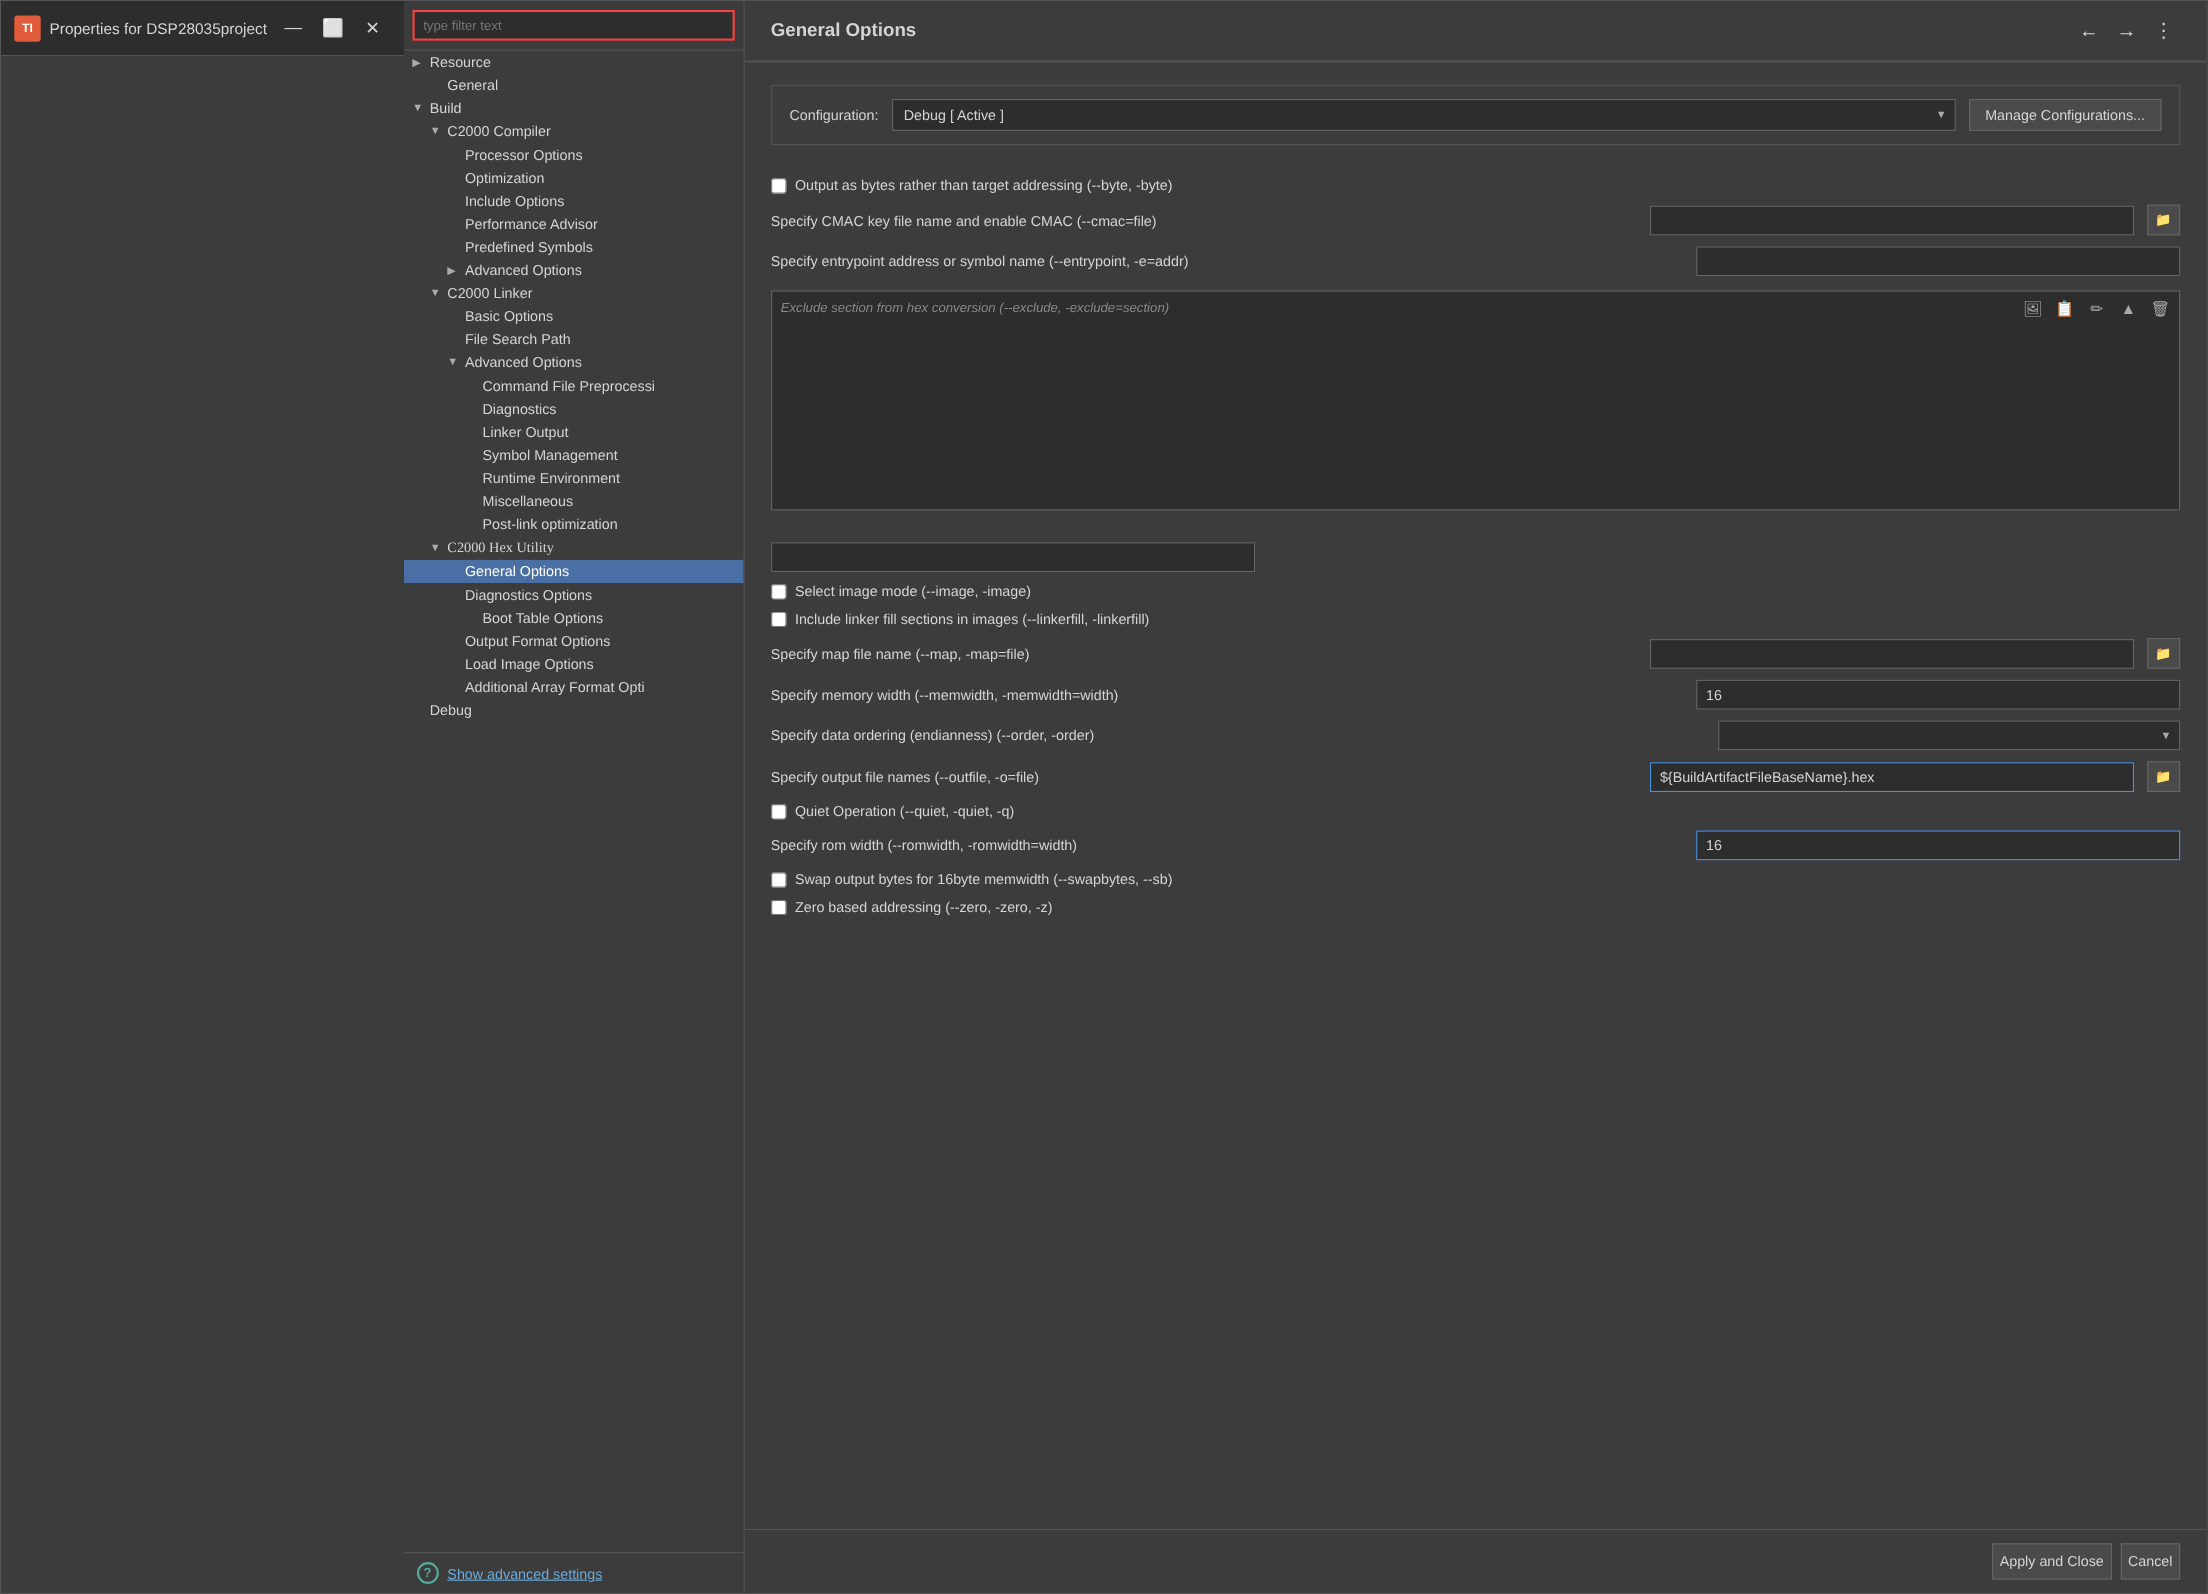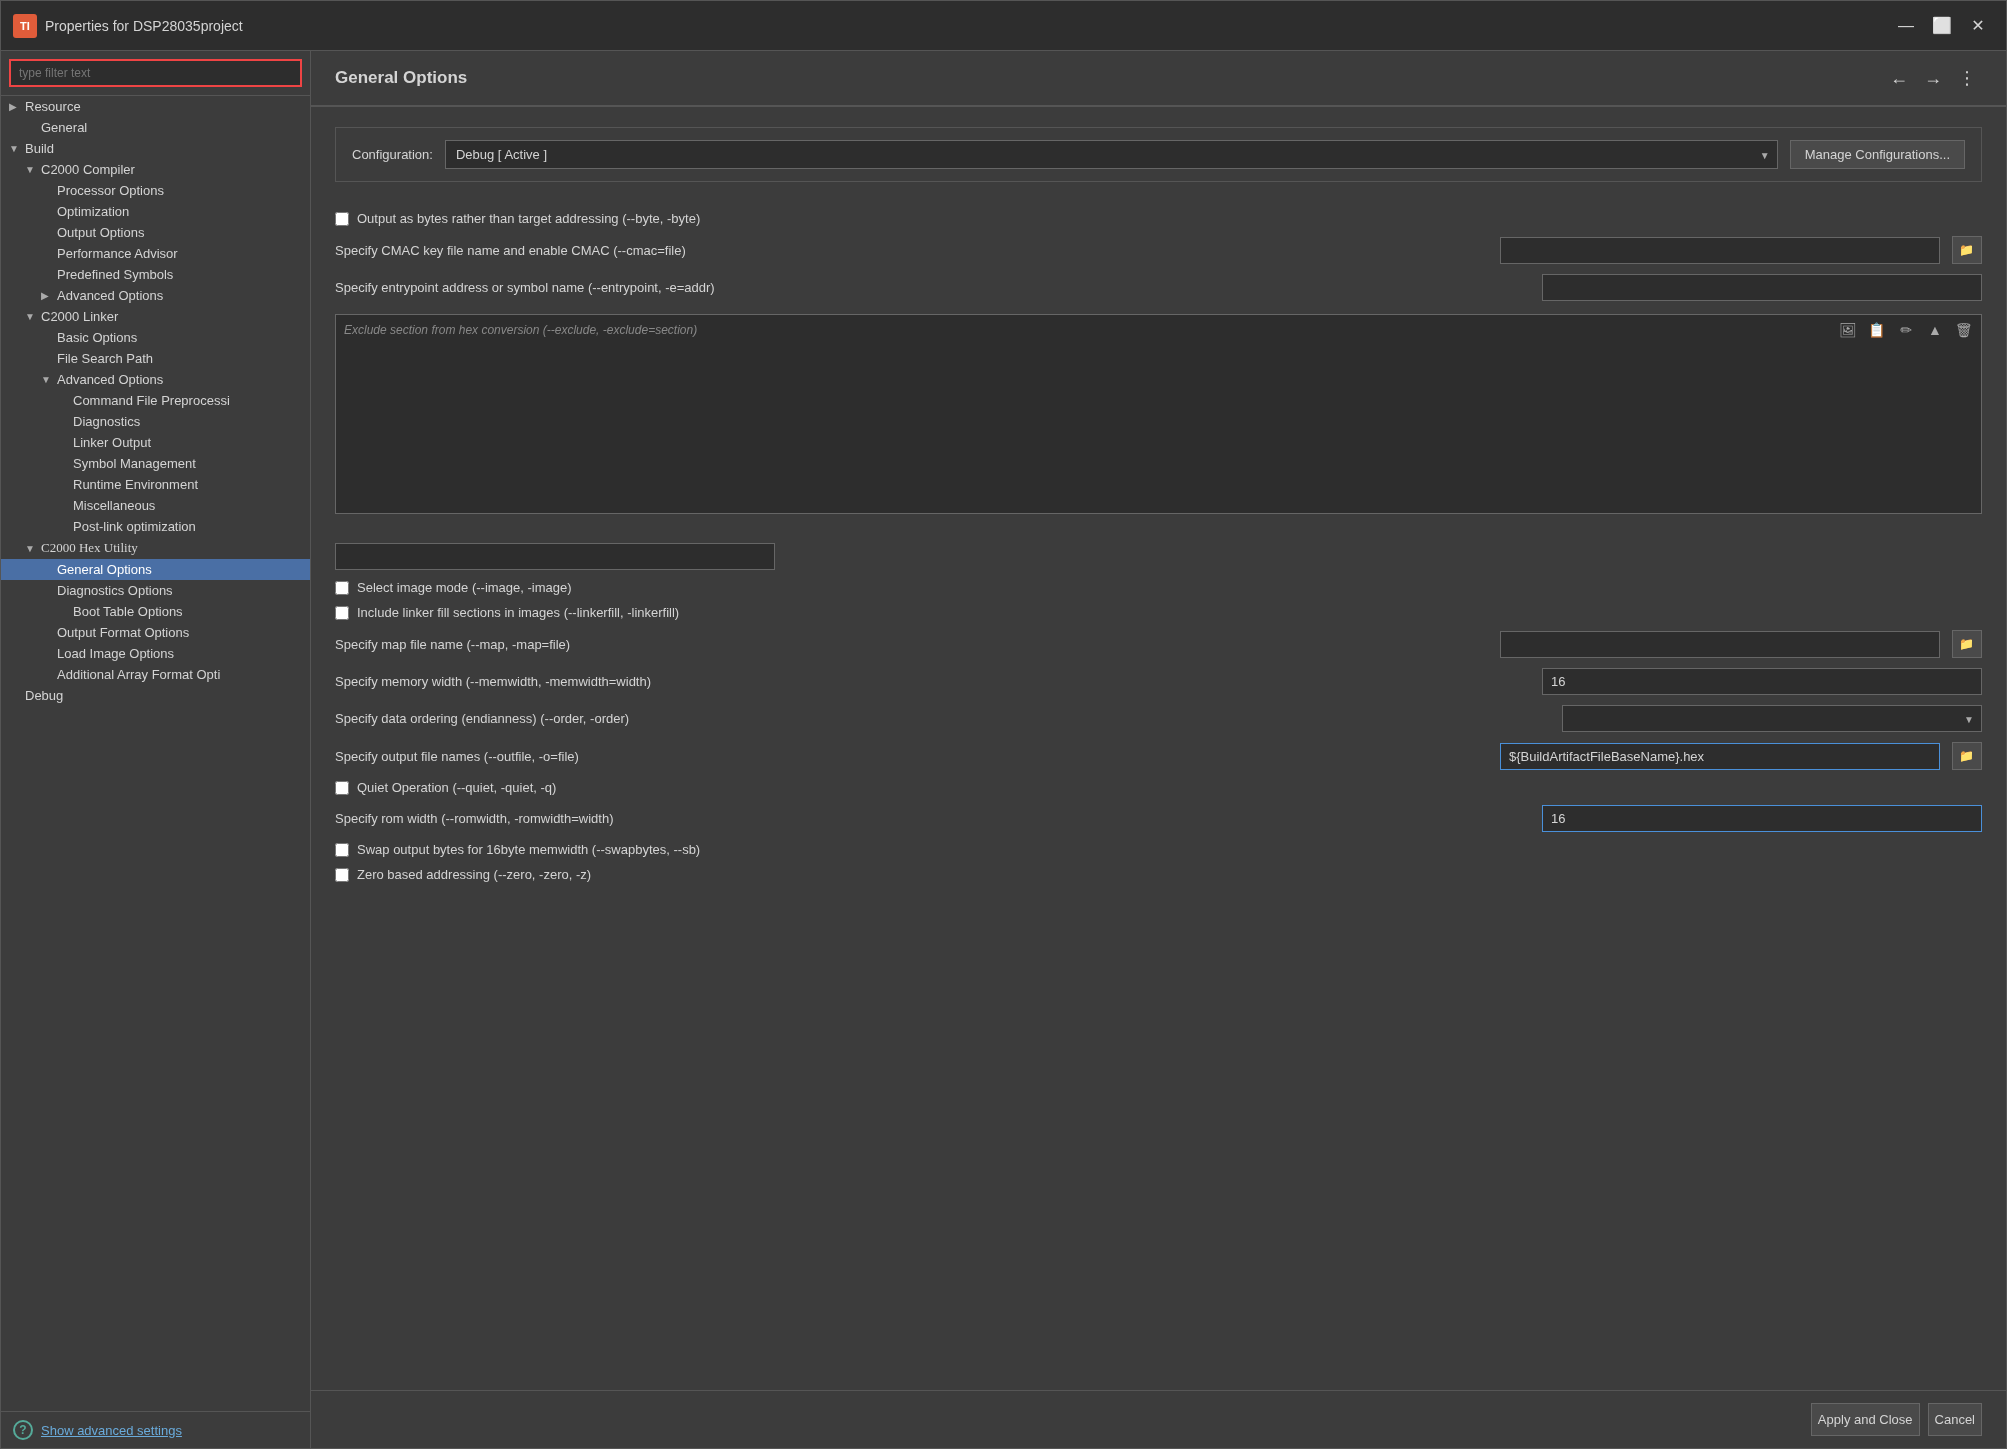--- a/index.html
+++ b/index.html
@@ -1,18 +1,18 @@
 <!DOCTYPE html>
 <html><head>
   <meta charset="utf-8">
   <style>
     * { box-sizing: border-box; margin: 0; padding: 0; }
     body { font-family: 'Segoe UI', Arial, sans-serif; font-size: 13px; background: #3c3c3c; color: #d4d4d4; width: 2007px; height: 1449px; overflow: hidden; }
 
-    .window { width: 2007px; height: 1449px; background: #3c3c3c; display: flex; flex-direction: column; border: 1px solid #555; }
+    .window { width: 2007px; height: 1449px; background: #3c3c3c; display: flex; flex-direction: row; border: 1px solid #555; }
 
     .titlebar { background: #2d2d2d; height: 50px; display: flex; align-items: center; padding: 0 12px; gap: 8px; border-bottom: 1px solid #555; flex-shrink: 0; }
     .titlebar-icon { width: 24px; height: 24px; background: #e05c3a; border-radius: 3px; display: flex; align-items: center; justify-content: center; color: white; font-size: 14px; font-weight: bold; flex-shrink: 0; }
     .titlebar-title { color: #d4d4d4; font-size: 14px; flex: 1; }
     .titlebar-buttons { display: flex; gap: 4px; }
     .titlebar-btn { width: 32px; height: 24px; background: transparent; border: none; color: #d4d4d4; cursor: pointer; font-size: 16px; display: flex; align-items: center; justify-content: center; }
 
     .main-content { display: flex; flex: 1; overflow: hidden; }
 
     
@@ -128,21 +128,21 @@
             <div class="tree-item" style="padding-left: 40px;">
               <span class="tree-arrow leaf"></span>
               <span class="tree-label">Processor Options</span>
             </div>
             <div class="tree-item" style="padding-left: 40px;">
               <span class="tree-arrow leaf"></span>
               <span class="tree-label">Optimization</span>
             </div>
             <div class="tree-item" style="padding-left: 40px;">
               <span class="tree-arrow leaf"></span>
-              <span class="tree-label">Output Options</span>
+              <span class="tree-label">Include Options</span>
             </div>
             <div class="tree-item" style="padding-left: 40px;">
               <span class="tree-arrow leaf"></span>
               <span class="tree-label">Performance Advisor</span>
             </div>
             <div class="tree-item" style="padding-left: 40px;">
               <span class="tree-arrow leaf"></span>
               <span class="tree-label">Predefined Symbols</span>
             </div>
             <div class="tree-item" style="padding-left: 40px;">

